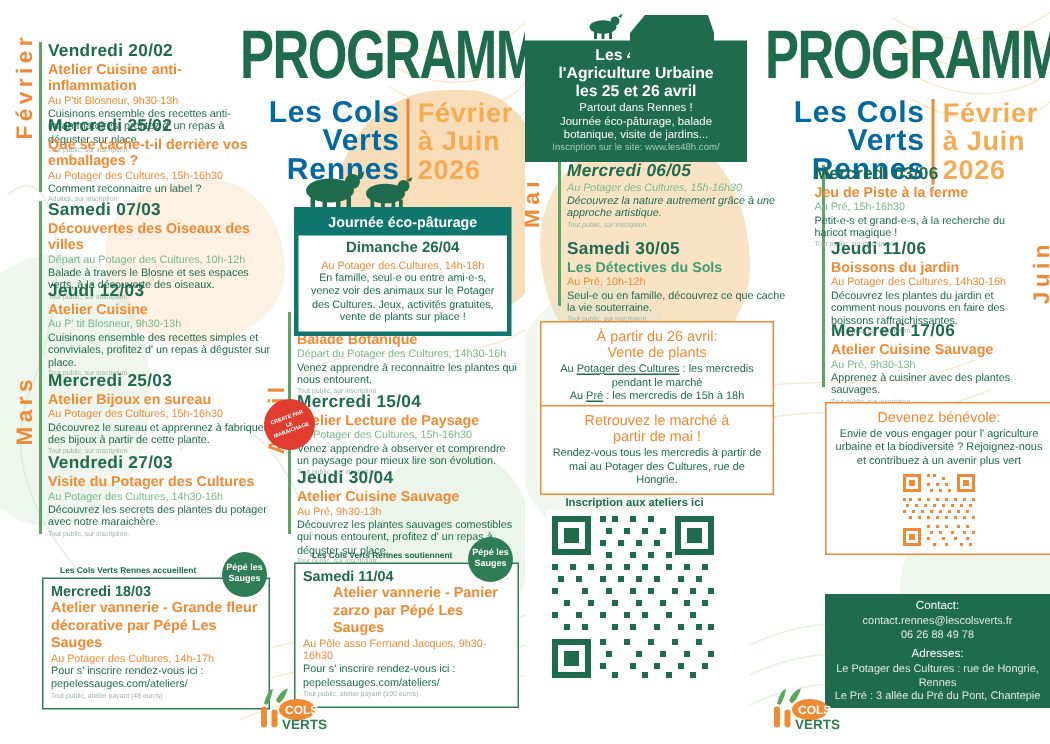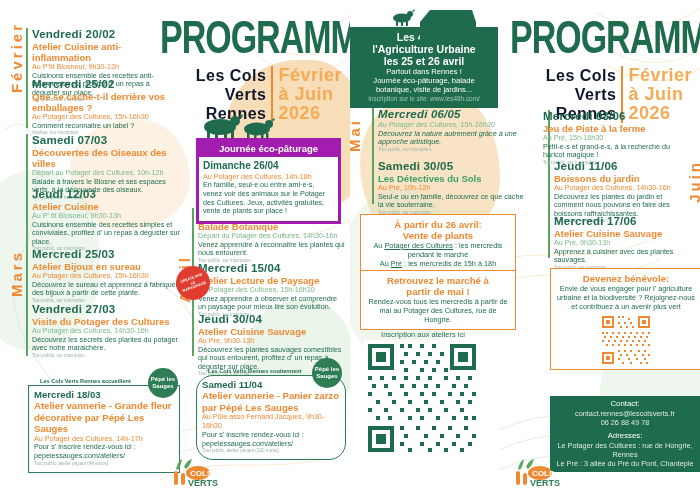--- a/index.html
+++ b/index.html
@@ -27,21 +27,21 @@
 
   
   .hdr { position:absolute; z-index:4; }
   .prog-title {
     font-family:"Liberation Sans", sans-serif;
     font-weight:bold; color:#1e6b4e; letter-spacing:-1px;
     font-size:34px; line-height:34px; text-align:right;
     transform:scaleY(1.35); transform-origin:top right;
   }
   .sub-wrap { display:flex; align-items:flex-start; justify-content:flex-end; gap:5px; }
-  .sub-left { text-align:right; color:#0f172a; font-weight:bold; font-size:16px; line-height:19px; letter-spacing:.5px;}
+  .sub-left { text-align:right; color:#0369a1; font-weight:bold; font-size:20px; line-height:19px; letter-spacing:.5px;}
   .sub-div { width:2px; background:#ef8a33; align-self:stretch; }
   .sub-right { text-align:left; color:#f5ab53; font-weight:bold; font-size:18px; line-height:19px; letter-spacing:.5px;}
 
   
   .month {
     position:absolute; color:#ef8a33; font-weight:bold; font-size:15px;
     writing-mode:vertical-rl; transform:rotate(180deg);
     letter-spacing:3px; z-index:4;
   }
 
@@ -53,37 +53,37 @@
   .ev .d { color:#1e6b4e; font-weight:bold; font-size:11.5px; line-height:13px; letter-spacing:.2px;}
   .ev .t { color:#ef8a33; font-weight:bold; font-size:9.5px; line-height:11px; }
   .ev .t.g { color:#3f9e6d; }
   .ev .p { color:#ef8a33; font-size:7.2px; line-height:8.6px; }
   .ev .p.g { color:#7ab88c; }
   .ev .b { color:#1e6b4e; font-size:7.2px; line-height:8.6px; }
   .ev .s { color:#9ab3a4; font-size:4.6px; line-height:6px; }
 
   
   .darkbox {
-    position:absolute; background:#a21caf; z-index:5; padding:3px;
+    position:absolute; background:#0f766e; z-index:5; padding:3px;
   }
   .darkbox .dtitle { color:#fff; text-align:center; font-size:9.5px; font-weight:bold; padding:2px 0 3px; }
-  .darkbox .inner { background:#fff; padding:3px 4px 5px; text-align:left; }
+  .darkbox .inner { background:#fff; padding:3px 4px 5px; text-align:center; }
   .darkbox .inner .l1 { color:#1e6b4e; font-weight:bold; font-size:10px; line-height:12px; }
   .darkbox .inner .l2 { color:#ef8a33; font-size:7.2px; line-height:9px; }
   .darkbox .inner .l3 { color:#1e6b4e; font-size:7.2px; line-height:8.8px; }
 
   
   .box48 { position:absolute; background:#1e6b4e; z-index:5; padding:4px 6px 5px; text-align:center; }
   .box48 .h1 { color:#fff; font-weight:bold; font-size:10.5px; line-height:12px; }
   .box48 .h2 { color:#fff; font-size:7.6px; line-height:9.2px; }
   .box48 .h3 { color:#9ec9b3; font-size:6.4px; line-height:8px; }
 
   
   .obox { position:absolute; border:1.6px solid #ef8a33; z-index:5; text-align:center; padding:4px 5px 5px; background:#fff; }
-  .obox .ot { color:#ef8a33; font-weight:bold; font-size:9.6px; line-height:11px; }
+  .obox .ot { color:#ef8a33; font-weight:normal; font-size:9.6px; line-height:11px; }
   .obox .ob { color:#1e6b4e; font-size:7.3px; line-height:9px; }
   .obox .ob u { text-decoration:underline; }
 
   
   .gbox { position:absolute; border:1.8px solid #2e7d55; z-index:5; padding:3px 5px 5px; background:#fff; }
   .gbox .gt { color:#1e6b4e; font-weight:bold; font-size:9.6px; line-height:11.4px; }
   .gbox .gs { color:#ef8a33; font-size:7.2px; line-height:8.8px; }
   .gbox .gb { color:#1e6b4e; font-size:7.2px; line-height:8.8px; }
   .gbox .gf { color:#9ab3a4; font-size:4.6px; line-height:6px; }
   .partner-label { position:absolute; color:#1e6b4e; font-size:5.6px; font-weight:bold; z-index:6; }
@@ -274,23 +274,23 @@
     <div class="gs">Au Potager des Cultures, 14h-17h</div>
     <div class="gb">Pour s' inscrire rendez-vous ici :</div>
     <div class="gb">pepelessauges.com/ateliers/</div>
     <div class="gf">Tout public, atelier payant (48 euros)</div>
   </div>
   <div class="pepe" style="left:148px;top:368px;width:30px;height:30px;">
     <span>Pépé les Sauges</span>
   </div>
 
   <div class="partner-label" style="left:208px;top:368px;">Les Cols Verts Rennes soutiennent</div>
-  <div class="gbox" style="left:196px;top:375px;width:150px;border-radius:17px;">
+  <div class="gbox" style="left:196px;top:375px;width:150px;">
     <div class="gt">Samedi 11/04</div>
-    <div class="gt" style="color:#ef8a33;">Atelier vannerie - Panier zarzo par Pépé Les Sauges</div>
+    <div class="gt" style="color:#ef8a33;margin-left:20px;">Atelier vannerie - Panier zarzo par Pépé Les Sauges</div>
     <div class="gs">Au Pôle asso Fernand Jacques, 9h30-16h30</div>
     <div class="gb">Pour s' inscrire rendez-vous ici :</div>
     <div class="gb">pepelessauges.com/ateliers/</div>
     <div class="gf">Tout public, atelier payant (100 euros)</div>
   </div>
   <div class="pepe" style="left:312px;top:358px;width:30px;height:30px;">
     <span>Pépé les Sauges</span>
   </div>
 
   <div class="logo" style="left:168px;top:455px;">
@@ -506,21 +506,21 @@
           <rect x="44" y="44" width="2" height="2"></rect>
           <rect x="22" y="48" width="2" height="2"></rect>
             <rect x="30" y="48" width="2" height="2"></rect>
             <rect x="40" y="48" width="2" height="2"></rect>
           <rect x="46" y="48" width="2" height="2"></rect>
         </g>
       </svg>
     </div>
   </div>
 
-  <div class="qrlabel" style="left:14px;top:330px;width:118px;">Inscription aux ateliers ici</div>
+  <div class="qrlabel" style="left:14px;top:330px;width:118px;font-weight:bold;">Inscription aux ateliers ici</div>
   <svg class="qr" width="116" height="116" style="left:14px;top:340px;">
     <rect width="116" height="116" fill="#fff"></rect>
     <g fill="#1e6b4e">
       <rect x="4" y="4" width="26" height="26"></rect>
         <rect x="8" y="8" width="18" height="18" fill="#fff"></rect>
         <rect x="12" y="12" width="10" height="10"></rect>
       <rect x="86" y="4" width="26" height="26"></rect>
         <rect x="90" y="8" width="18" height="18" fill="#fff"></rect>
         <rect x="94" y="12" width="10" height="10"></rect>
       <rect x="4" y="86" width="26" height="26"></rect>

